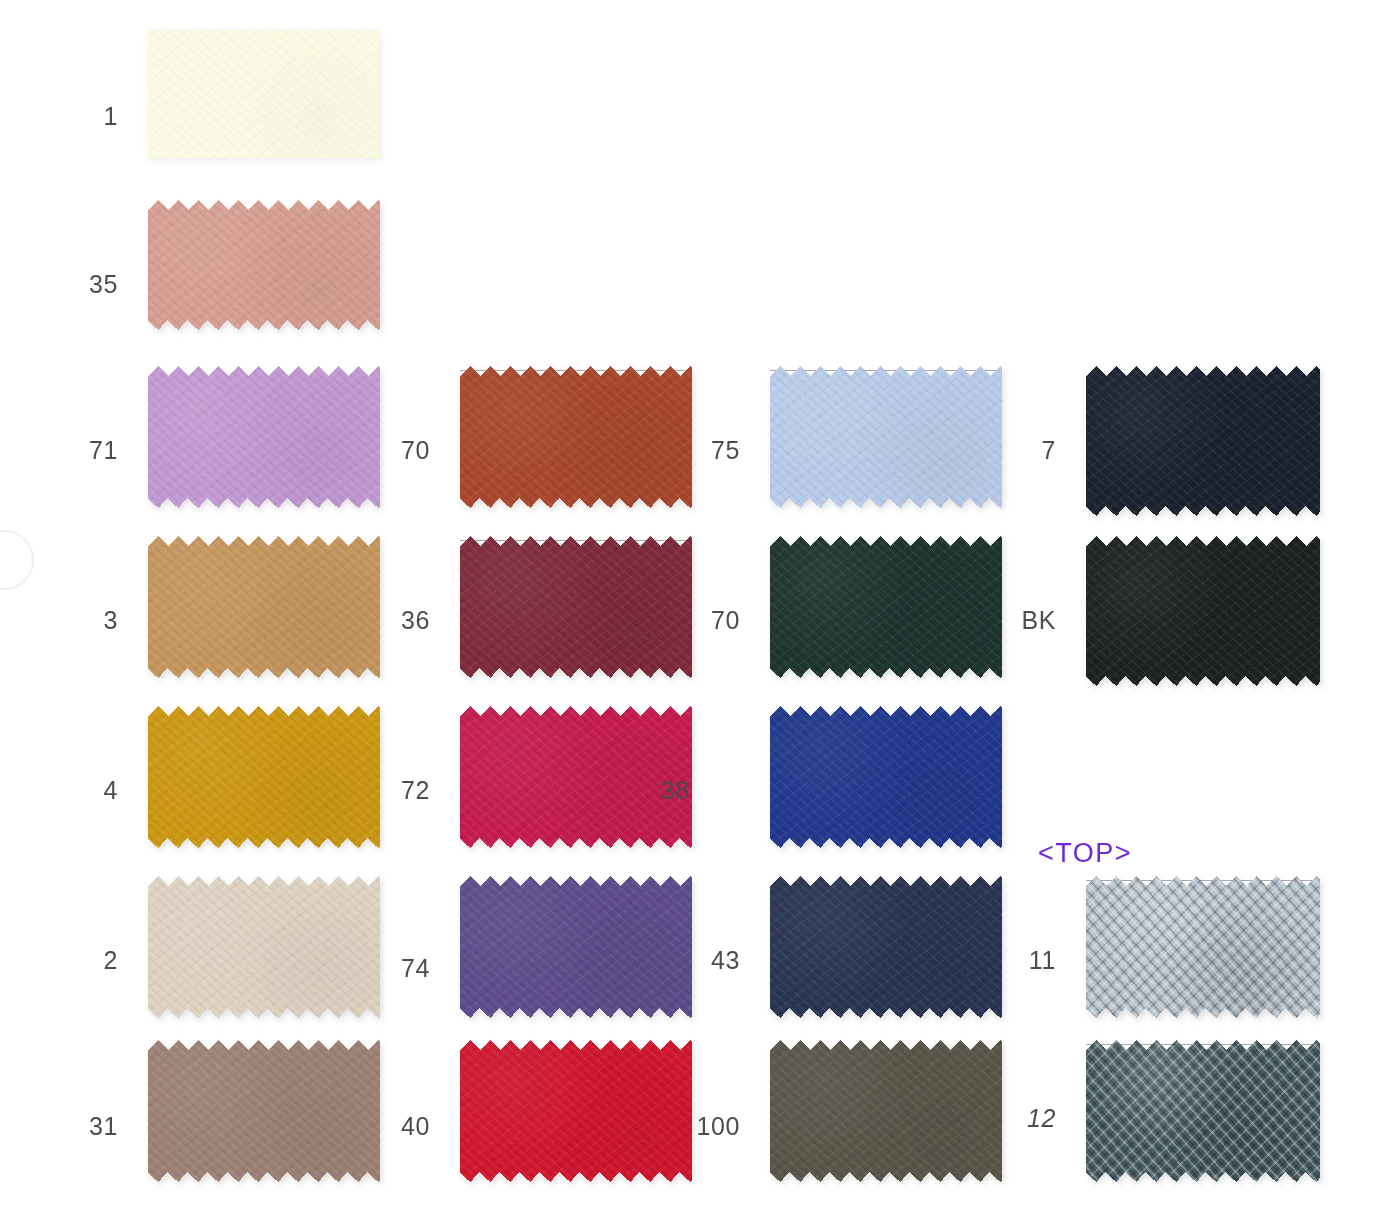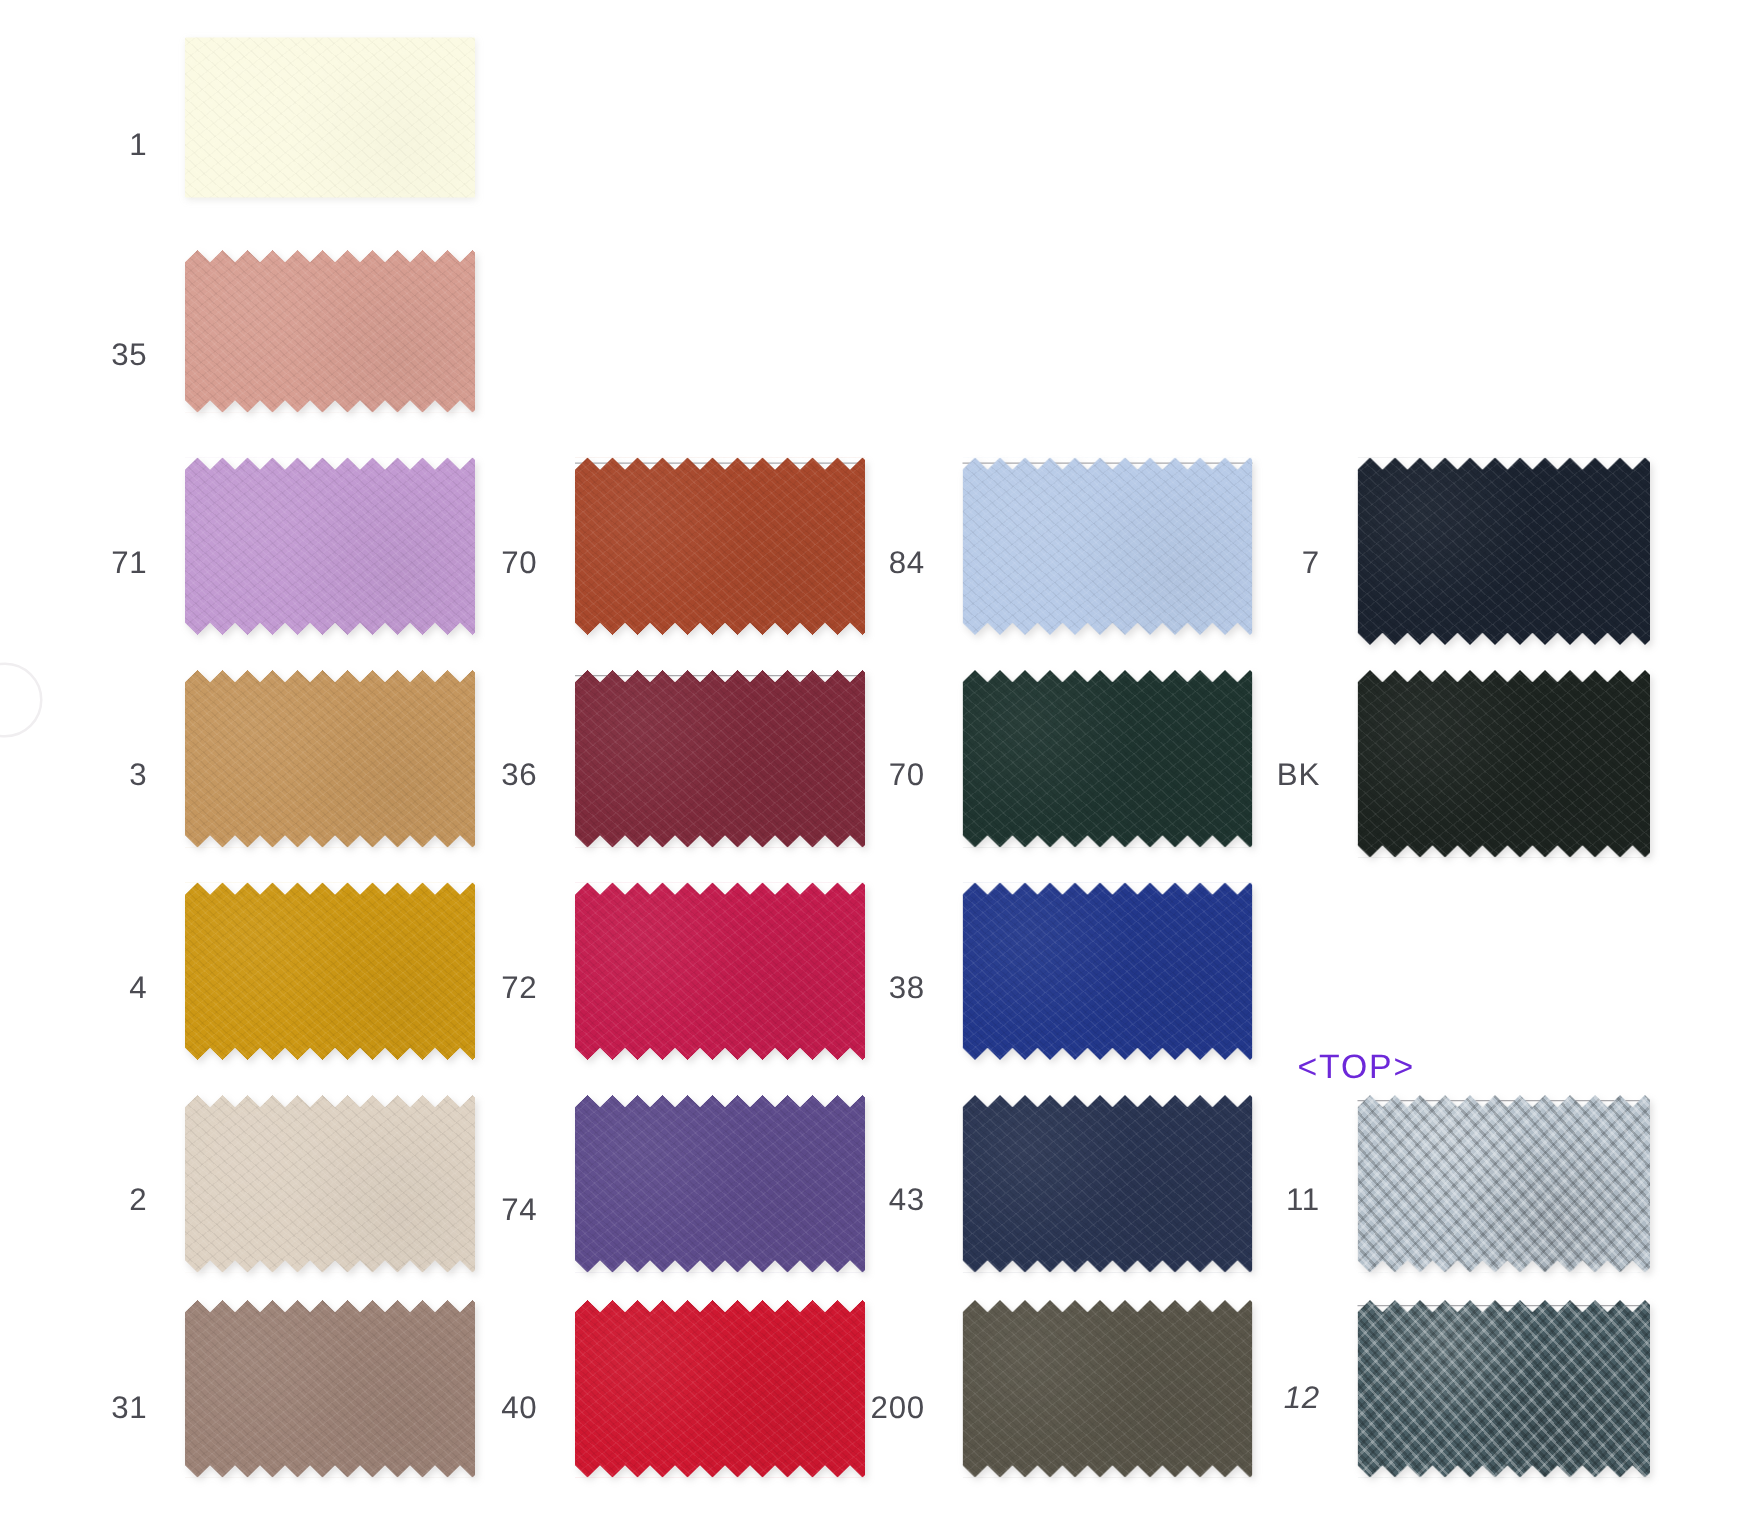--- a/index.html
+++ b/index.html
@@ -194,37 +194,37 @@
       </div>
       <div class="swatch-label" style="left: 300px; top: 956px; width: 130px;">74</div>
       <div class="swatch" style="left: 460px; top: 1040px; width: 232px; height: 142px;">
         <div class="body" style="background: rgb(207, 23, 48);"></div>
       </div>
       <div class="swatch-label" style="left: 300px; top: 1114px; width: 130px;">40</div>
       <div class="guide-line" style="left: 770px; top: 370px; width: 232px;"></div>
       <div class="swatch" style="left: 770px; top: 366px; width: 232px; height: 142px;">
         <div class="body" style="background: rgb(184, 203, 232);"></div>
       </div>
-      <div class="swatch-label" style="left: 610px; top: 438px; width: 130px;">84</div>
+      <div class="swatch-label" style="left: 610px; top: 438px; width: 130px;">75</div>
       <div class="swatch" style="left: 770px; top: 536px; width: 232px; height: 142px;">
         <div class="body" style="background: rgb(31, 53, 48);"></div>
       </div>
       <div class="swatch-label" style="left: 610px; top: 608px; width: 130px;">70</div>
       <div class="swatch" style="left: 770px; top: 706px; width: 232px; height: 142px;">
         <div class="body" style="background: rgb(35, 56, 140);"></div>
       </div>
-      <div class="swatch-label" style="left: 610px; top: 778px; width: 130px;">38</div>
+      <div class="swatch-label" style="left: 610px; top: 778px; width: 130px; text-align: center;">38</div>
       <div class="swatch" style="left: 770px; top: 876px; width: 232px; height: 142px;">
         <div class="body" style="background: rgb(42, 53, 82);"></div>
       </div>
       <div class="swatch-label" style="left: 610px; top: 948px; width: 130px;">43</div>
       <div class="swatch" style="left: 770px; top: 1040px; width: 232px; height: 142px;">
         <div class="body" style="background: rgb(89, 85, 73);"></div>
       </div>
-      <div class="swatch-label" style="left: 610px; top: 1114px; width: 130px;">200</div>
+      <div class="swatch-label" style="left: 610px; top: 1114px; width: 130px;">100</div>
       <div class="swatch" style="left: 1086px; top: 366px; width: 234px; height: 150px;">
         <div class="body" style="background: rgb(27, 35, 48);"></div>
       </div>
       <div class="swatch-label" style="left: 926px; top: 438px; width: 130px;">7</div>
       <div class="swatch" style="left: 1086px; top: 536px; width: 234px; height: 150px;">
         <div class="body" style="background: rgb(29, 36, 32);"></div>
       </div>
       <div class="swatch-label" style="left: 926px; top: 608px; width: 130px;">BK</div>
       <div class="guide-line" style="left: 1086px; top: 880px; width: 234px;"></div>
       <div class="swatch coarse" style="left: 1086px; top: 876px; width: 234px; height: 142px;">

